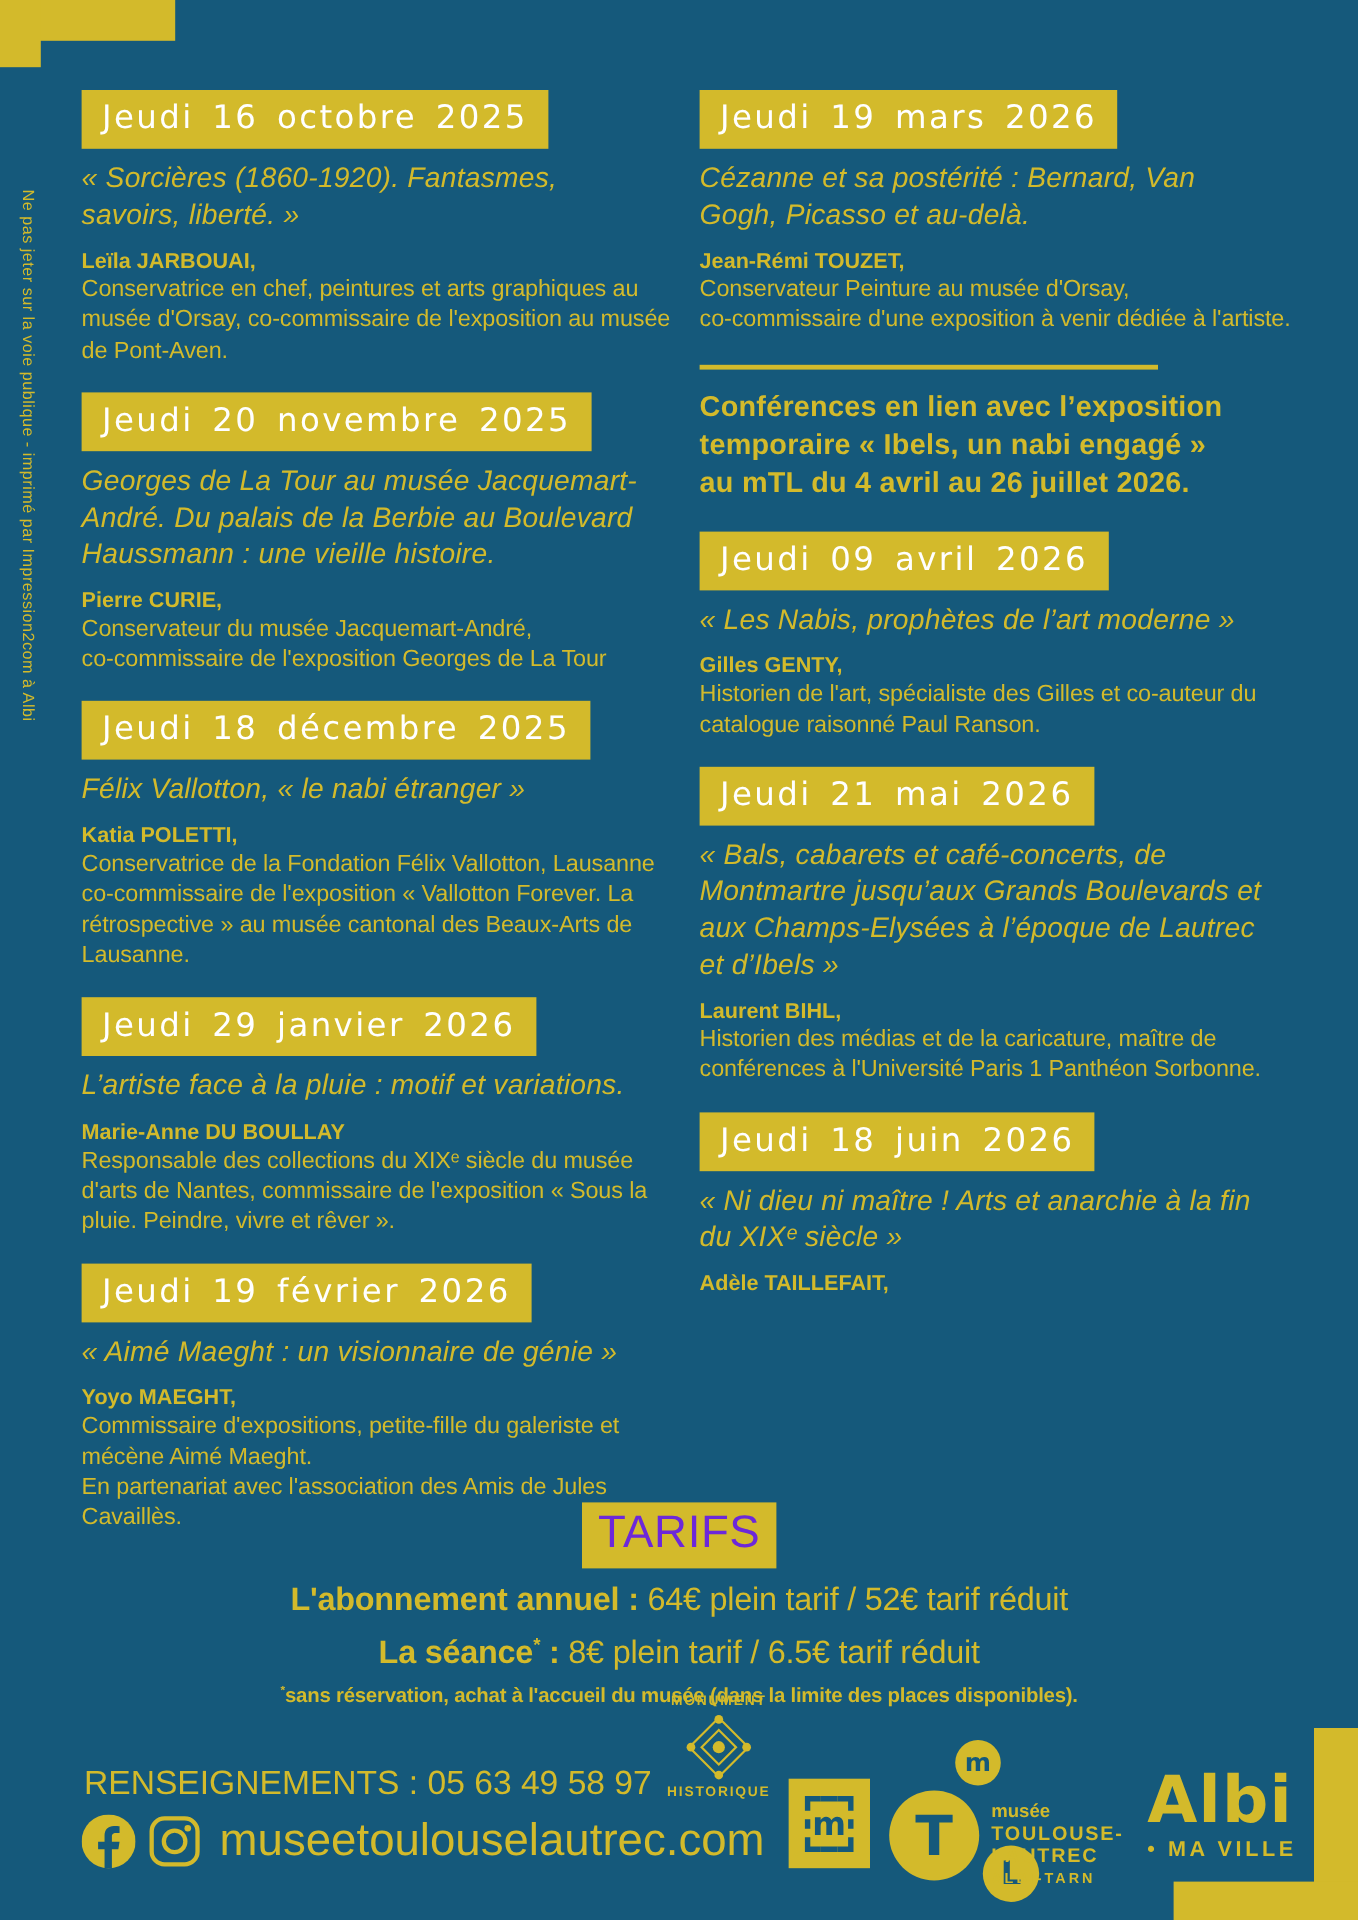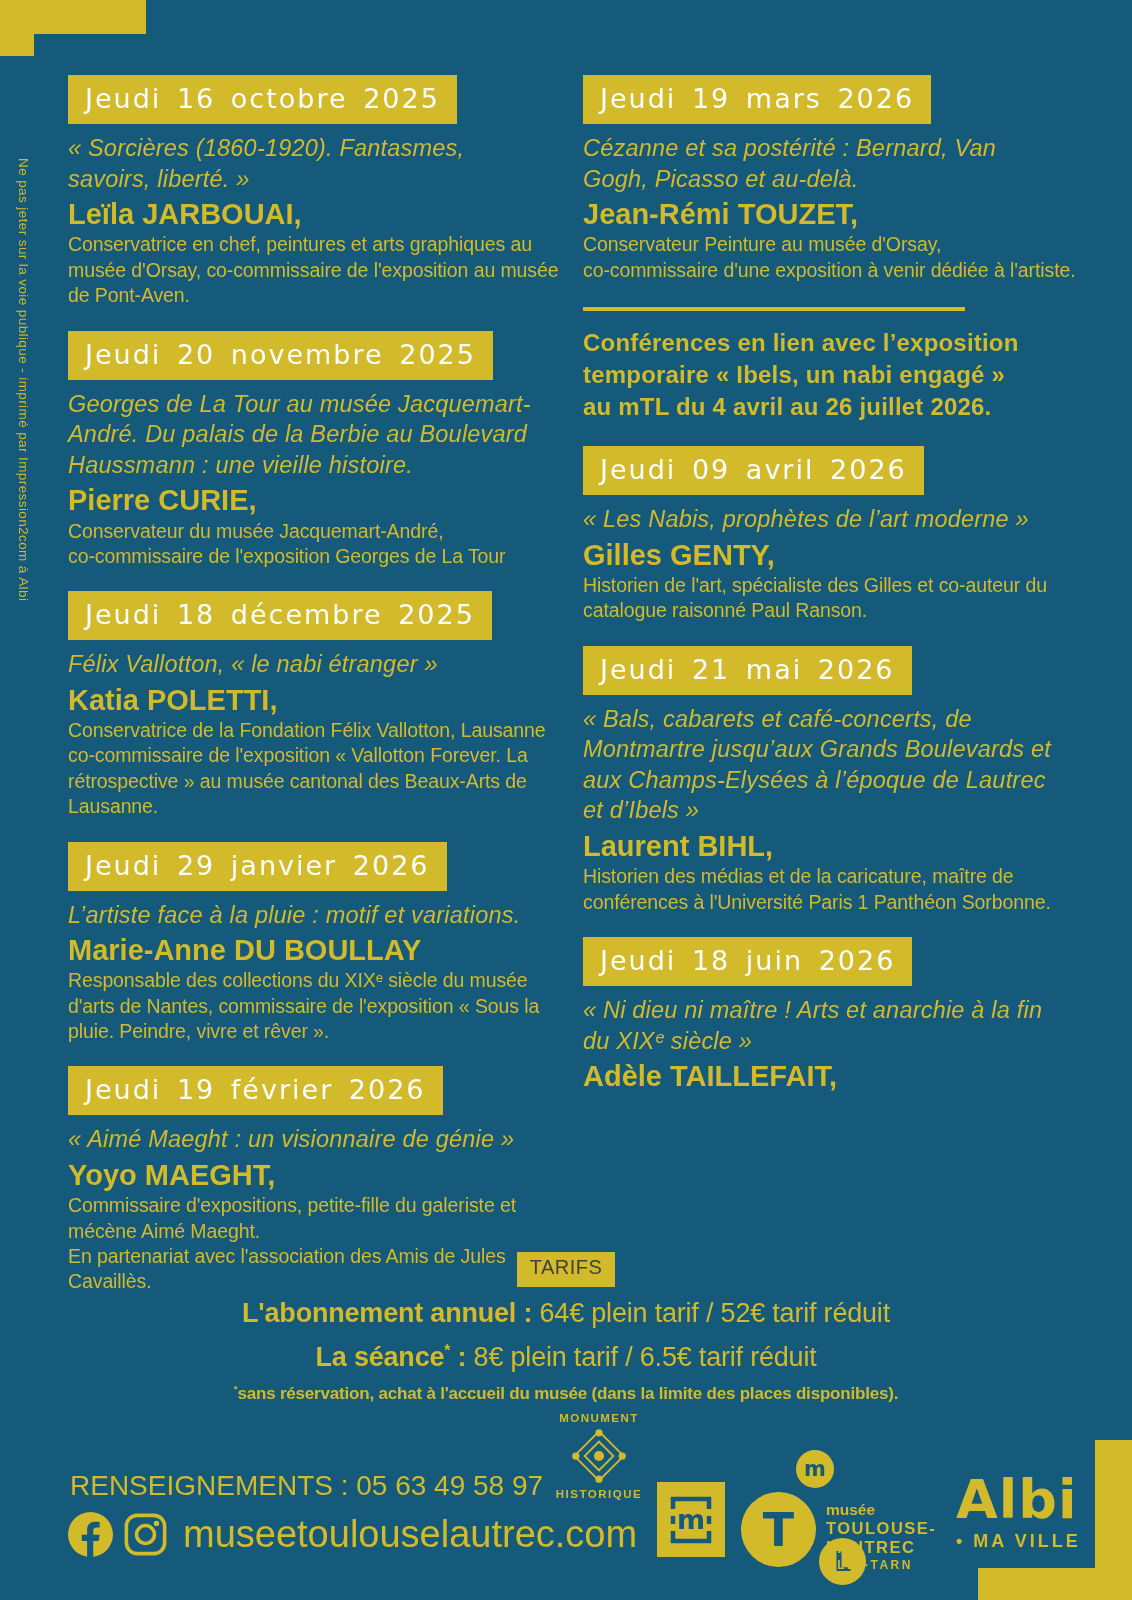--- a/index.html
+++ b/index.html
@@ -29,33 +29,33 @@
   .date-box {
     display:inline-block; background:var(--accent-yellow,#D3BA2B);
     color:var(--date-text,#FFFFFF); font-family:"DejaVu Sans", sans-serif;
     font-size:27px; letter-spacing:2px; word-spacing:5px;
     padding:8px 17px 10px; margin-bottom:9px; white-space:nowrap;
   }
   .event-title {
     font-style:italic; font-size:23.5px; line-height:1.3;
     white-space:pre-line; letter-spacing:.2px;
   }
-  .event-speaker { font-weight:bold; font-size:29px; line-height:1.22; margin-top:3px; }
+  .event-speaker { font-weight:bold; font-size:18px; line-height:1.22; margin-top:13px; }
   .event-desc { font-size:19.5px; line-height:1.3; white-space:pre-line; letter-spacing:-.1px; }
 
   .divider { width:382px; height:4px; background:var(--accent-yellow,#D3BA2B); margin:24px 0 16px; }
   .expo-note {
     font-weight:bold; font-size:24px; line-height:1.32;
     white-space:pre-line; margin-bottom:24px; letter-spacing:.2px;
   }
 
   .tarifs { position:absolute; left:0; top:1252px; width:100%; text-align:center; }
   .tarifs-heading {
-    display:inline-block; background:var(--accent-yellow,#D3BA2B); color:#404040;
-    font-size:20px; padding:4px 13px 8px; letter-spacing:.5px;
+    display:inline-block; background:var(--accent-yellow,#D3BA2B); color:#6d28d9;
+    font-size:38px; padding:4px 13px 8px; letter-spacing:.5px;
   }
   .tarif-line { font-size:27px; margin-top:10px; line-height:1.25; letter-spacing:-.2px; }
   .tarif-line .b { font-weight:bold; }
   .tarif-line sup, .tarif-footnote sup { font-size:58%; vertical-align:super; font-weight:bold; }
   .tarif-footnote { font-size:17px; font-weight:bold; margin-top:8px; letter-spacing:-.2px; }
 
   .contact-phone { position:absolute; left:70px; top:1470px; font-size:28px; }
   .contact-social { position:absolute; left:68px; top:1512px; display:flex; align-items:center; gap:11px; }
   .social-icon { display:inline-flex; }
   .contact-site { font-size:38px; margin-left:5px; }

